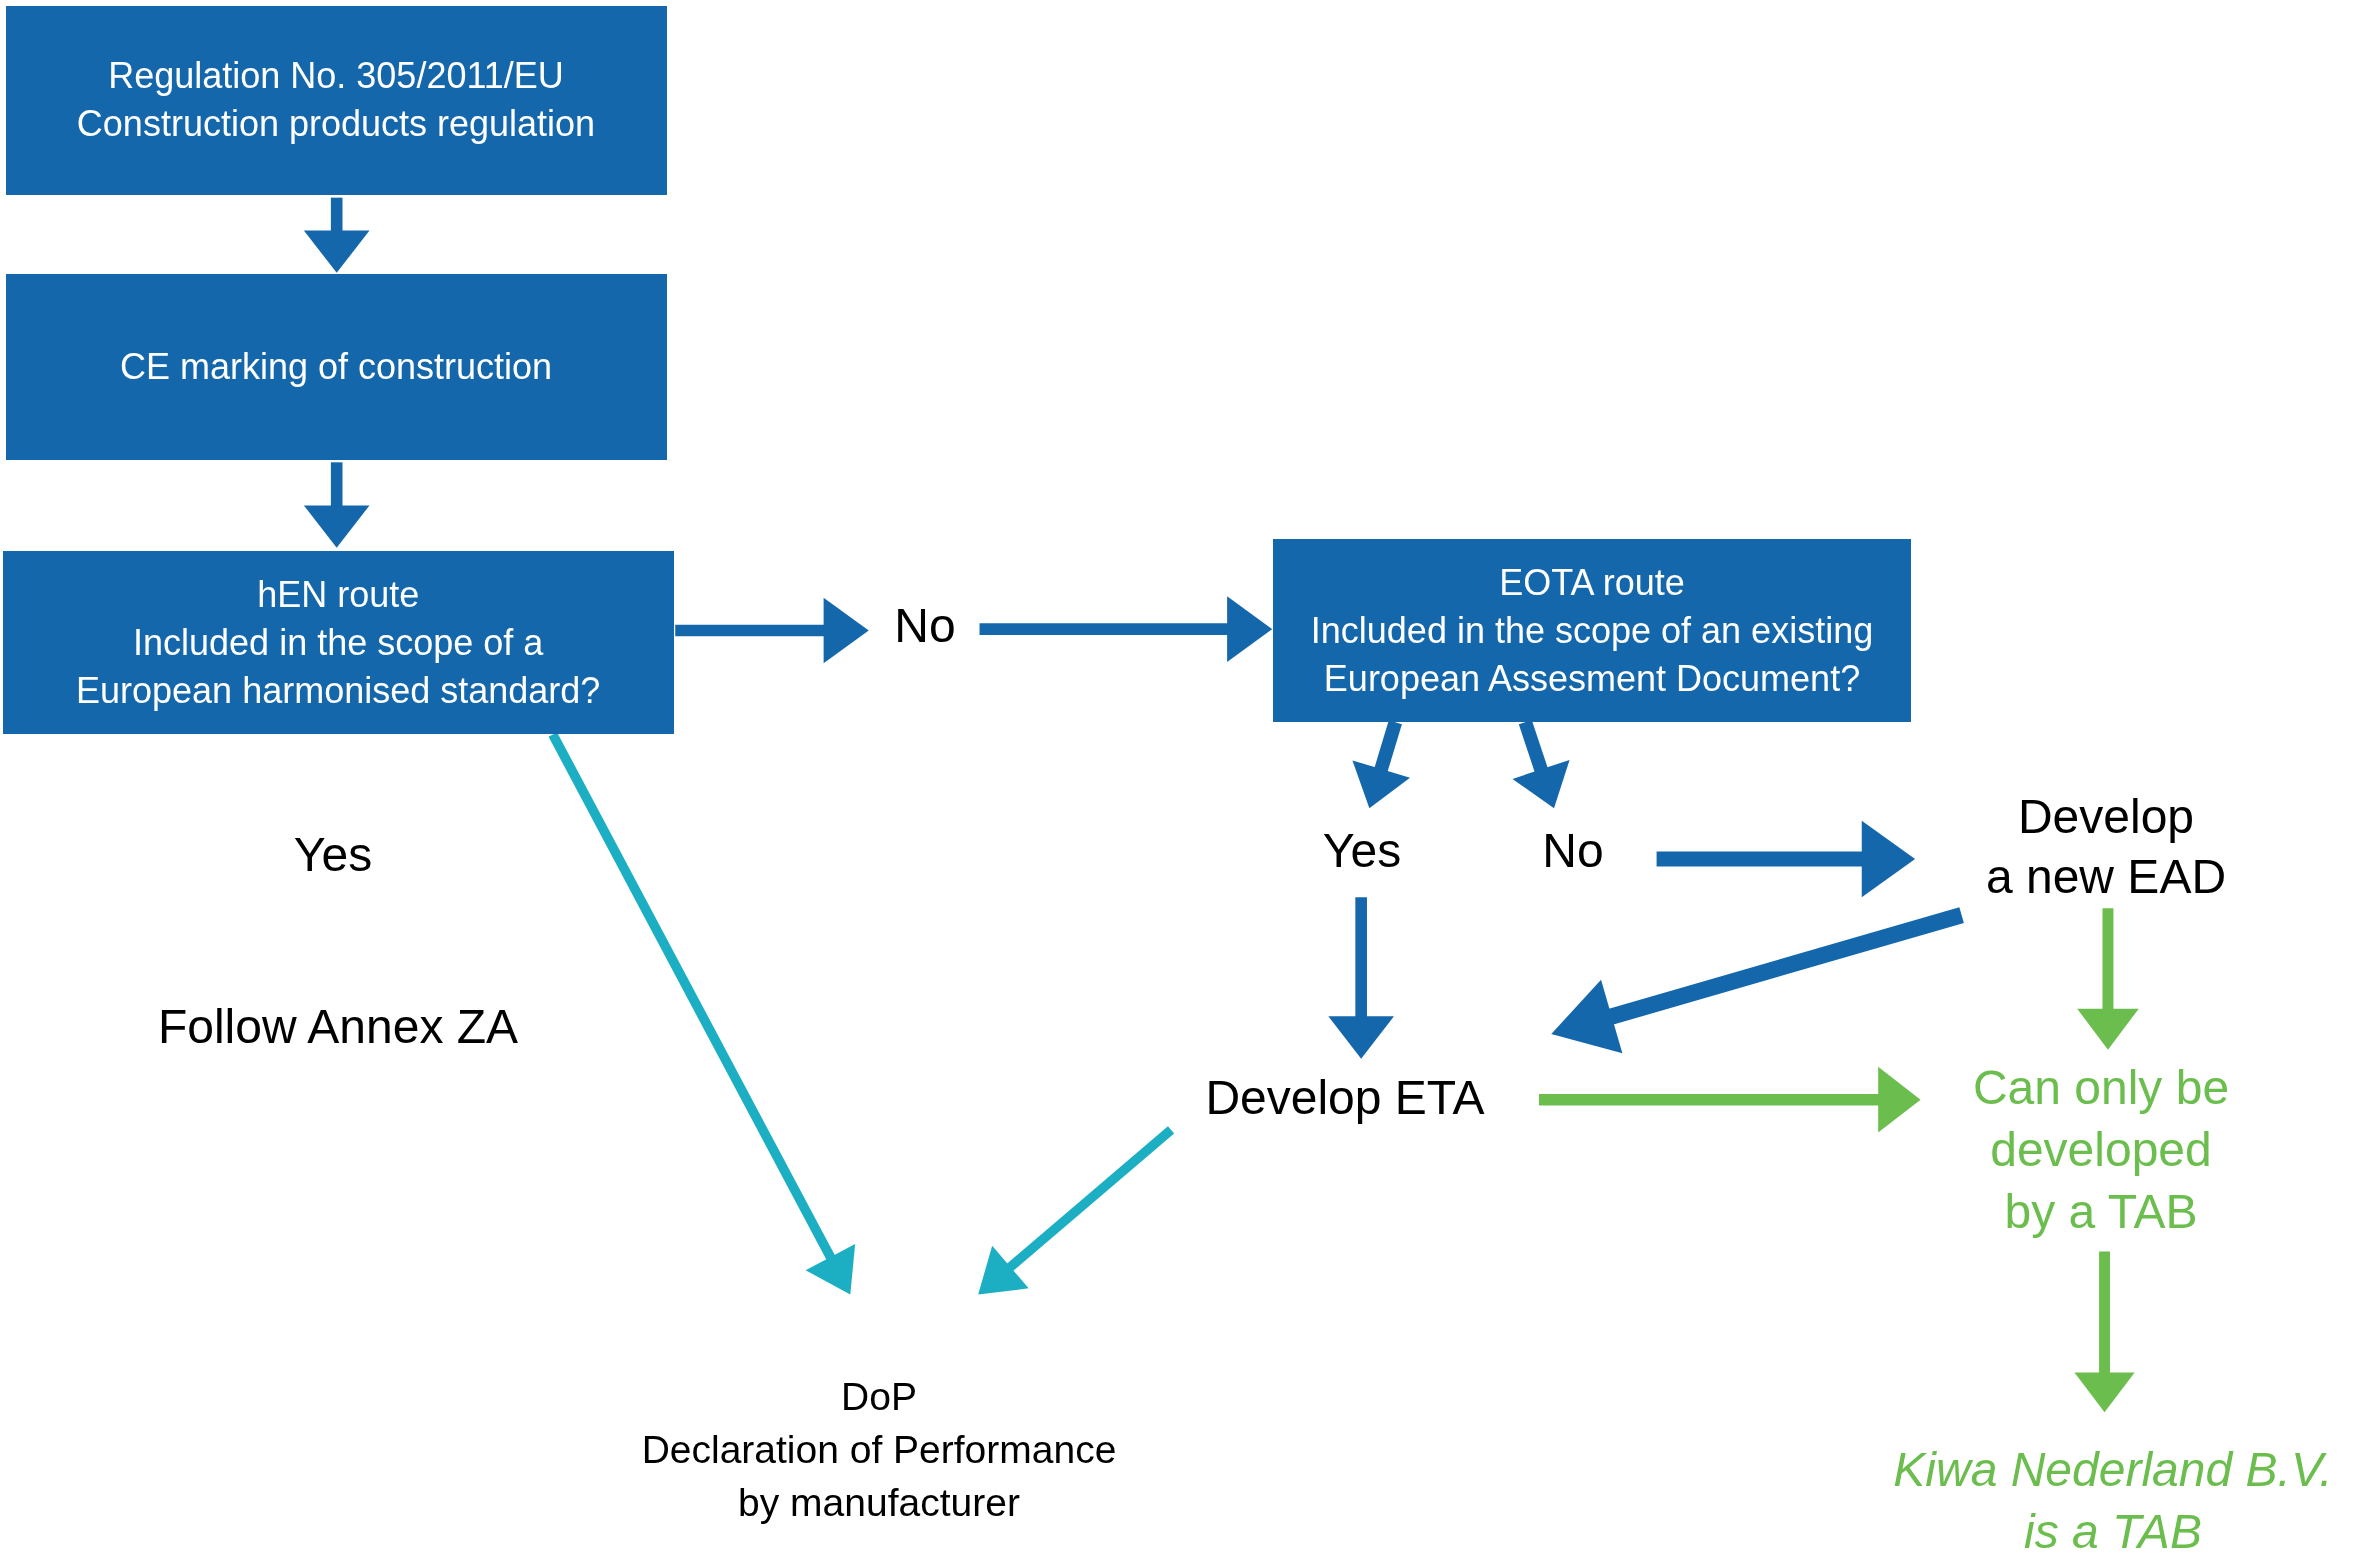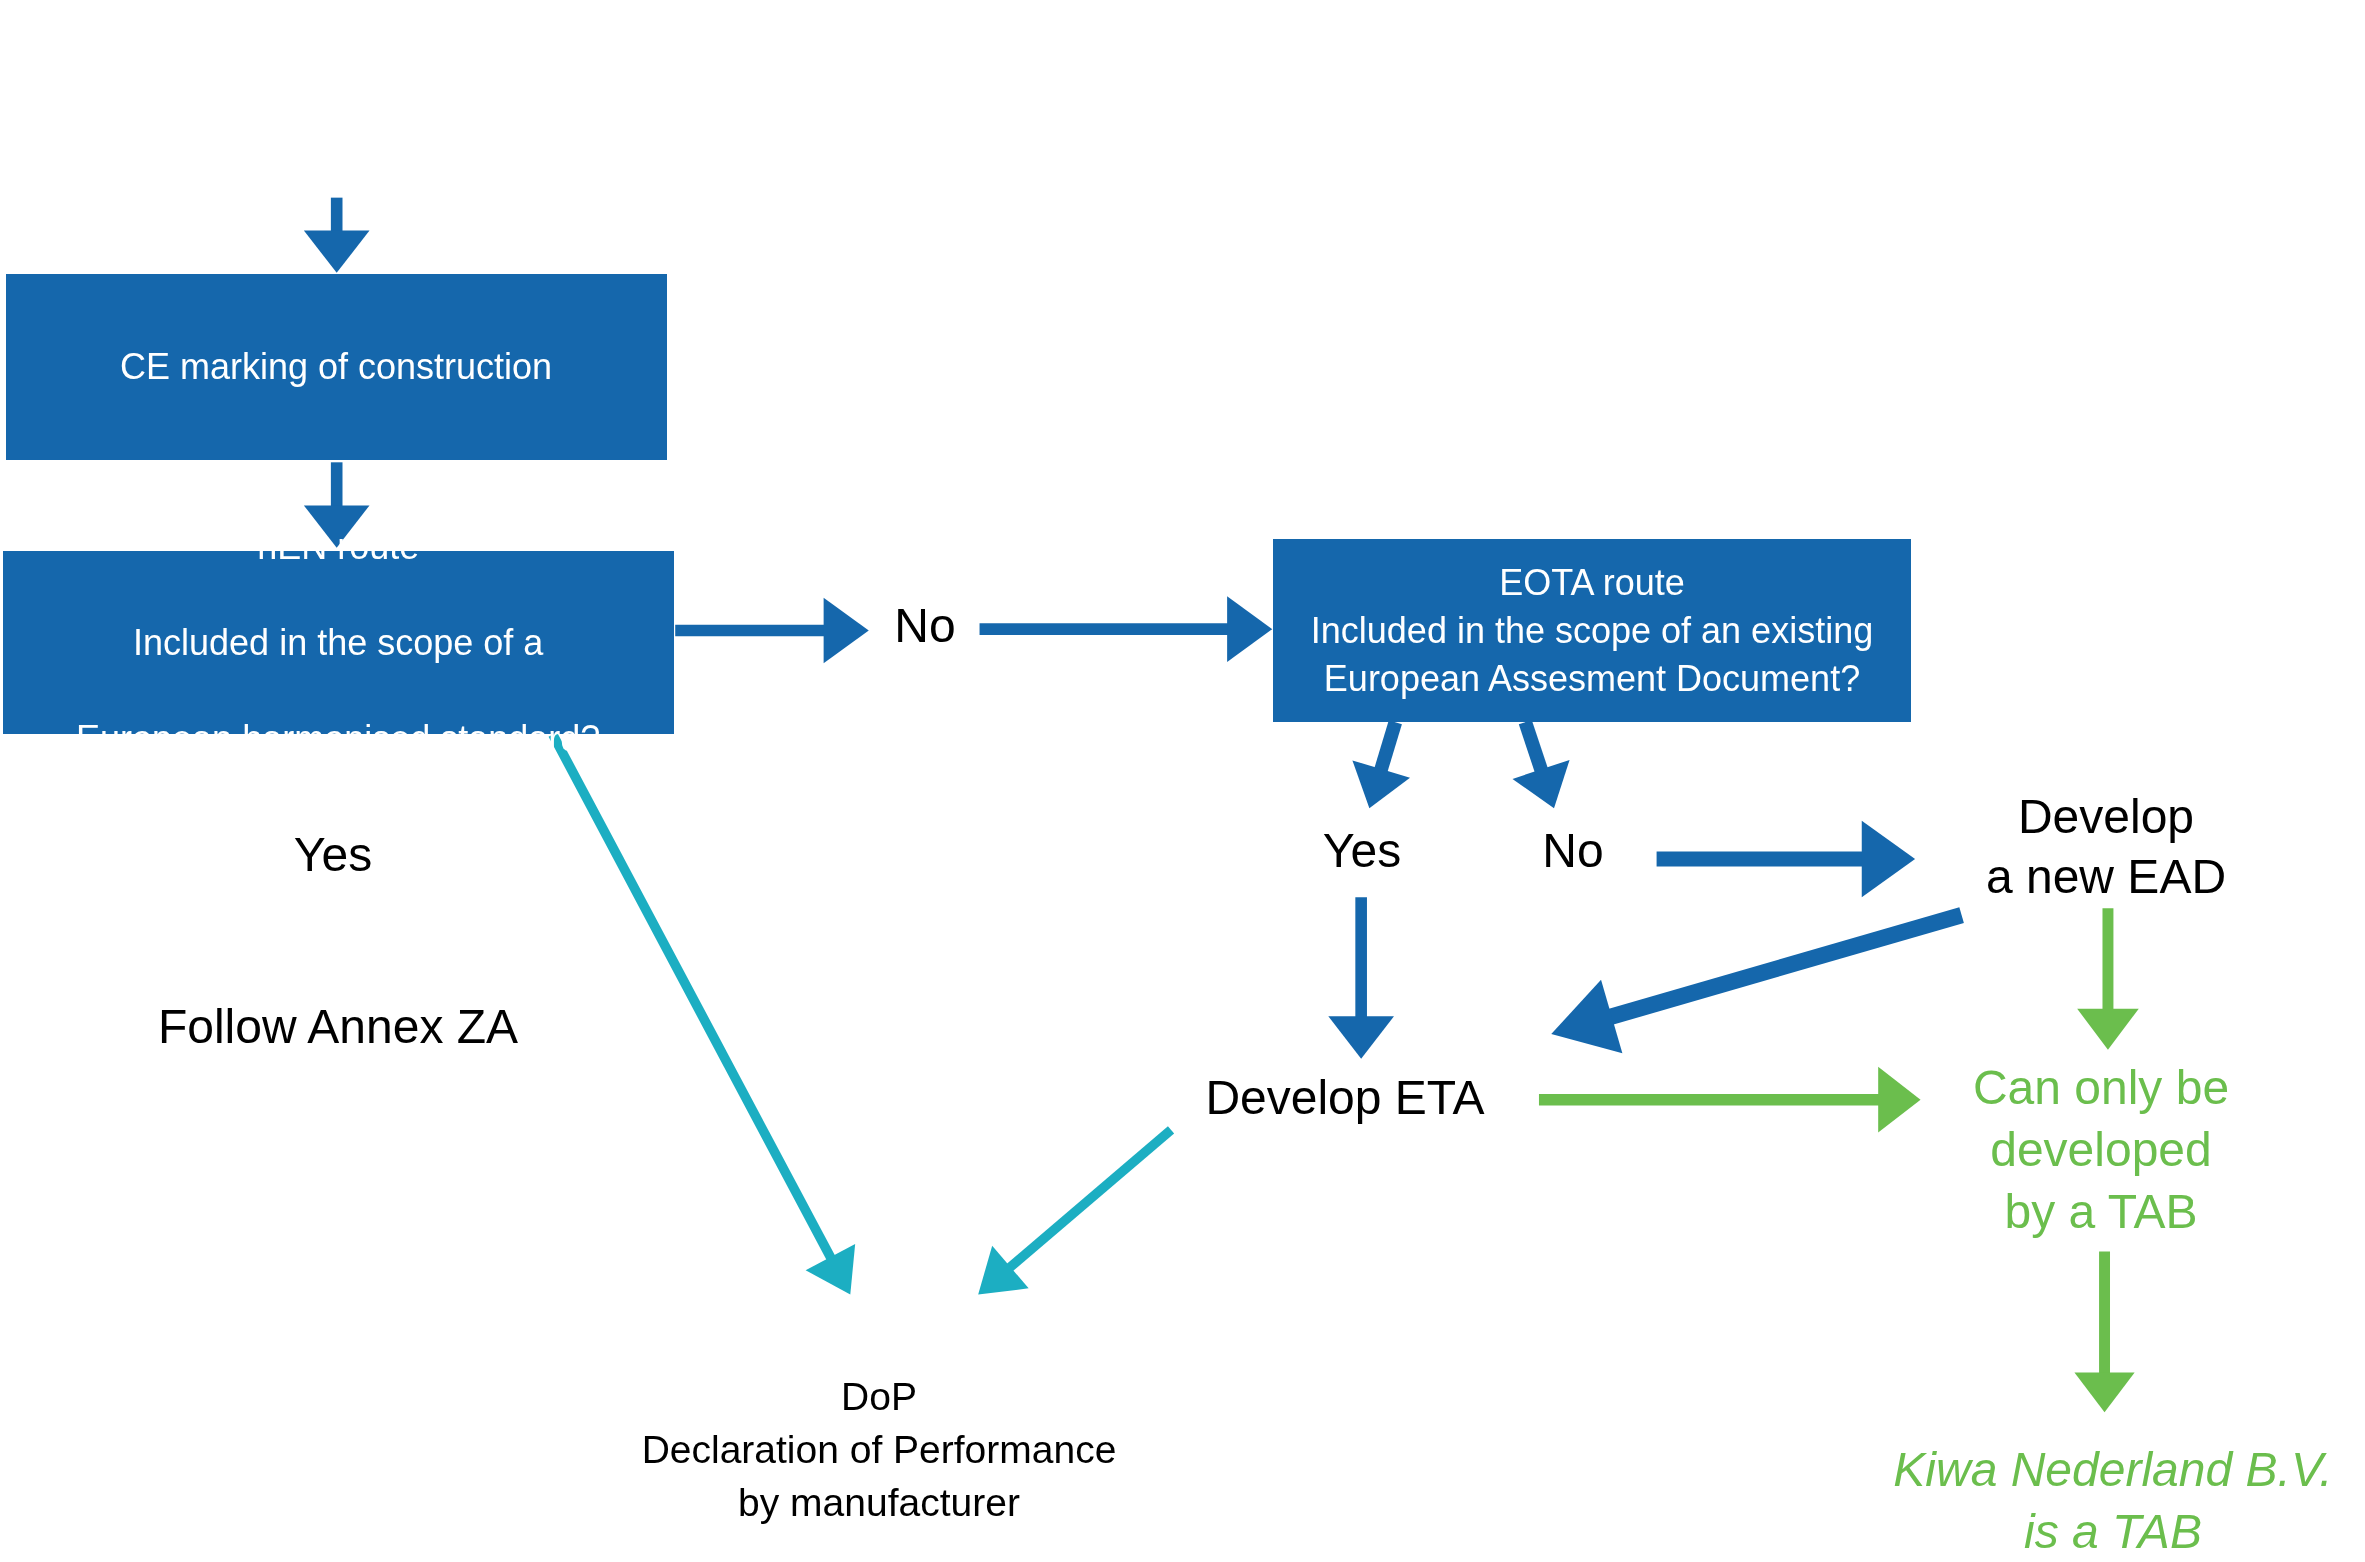--- a/index.html
+++ b/index.html
@@ -110,26 +110,30 @@
       <g>
         <line x1="808" y1="1074" x2="1214.855417109156" y2="1840.0105439365489" stroke="#1CAEC2" stroke-width="14"></line>
         <polygon points="1243,1893 1177.7078027027696,1857.4763603765105 1250.1267259894862,1819.0120970923572" fill="#1CAEC2"></polygon>
       </g>
       <g>
         <line x1="1712" y1="1652" x2="1475.6124343582956" y2="1854.0191607079814" stroke="#1CAEC2" stroke-width="14"></line>
         <polygon points="1430,1893 1450.4959419873594,1821.5513025867456 1503.7697556864514,1883.8882962097493" fill="#1CAEC2"></polygon>
       </g>
     </svg>
 
+  <div class="box" style="left:5.5px; top:5.5px; width:661px; height:189px;">
+    <span>Regulation No. 305/2011/EU</span>
+    <span>Construction products regulation</span>
+  </div>
 
   <div class="box" style="left:5.5px; top:274px; width:661px; height:186px;">
     <span>CE marking of construction</span>
   </div>
 
-  <div class="box" style="left:2.7px; top:551px; width:671px; height:183px;gap:48px;">
+  <div class="box" style="left:2.7px; top:551px; width:671px; height:183px;">
     <span>hEN route</span>
     <span>Included in the scope of a</span>
     <span>European harmonised standard?</span>
   </div>
 
   <div class="box" style="left:1273px; top:539px; width:638px; height:183px;">
     <span>EOTA route</span>
     <span>Included in the scope of an existing</span>
     <span>European Assesment Document?</span>
   </div>

